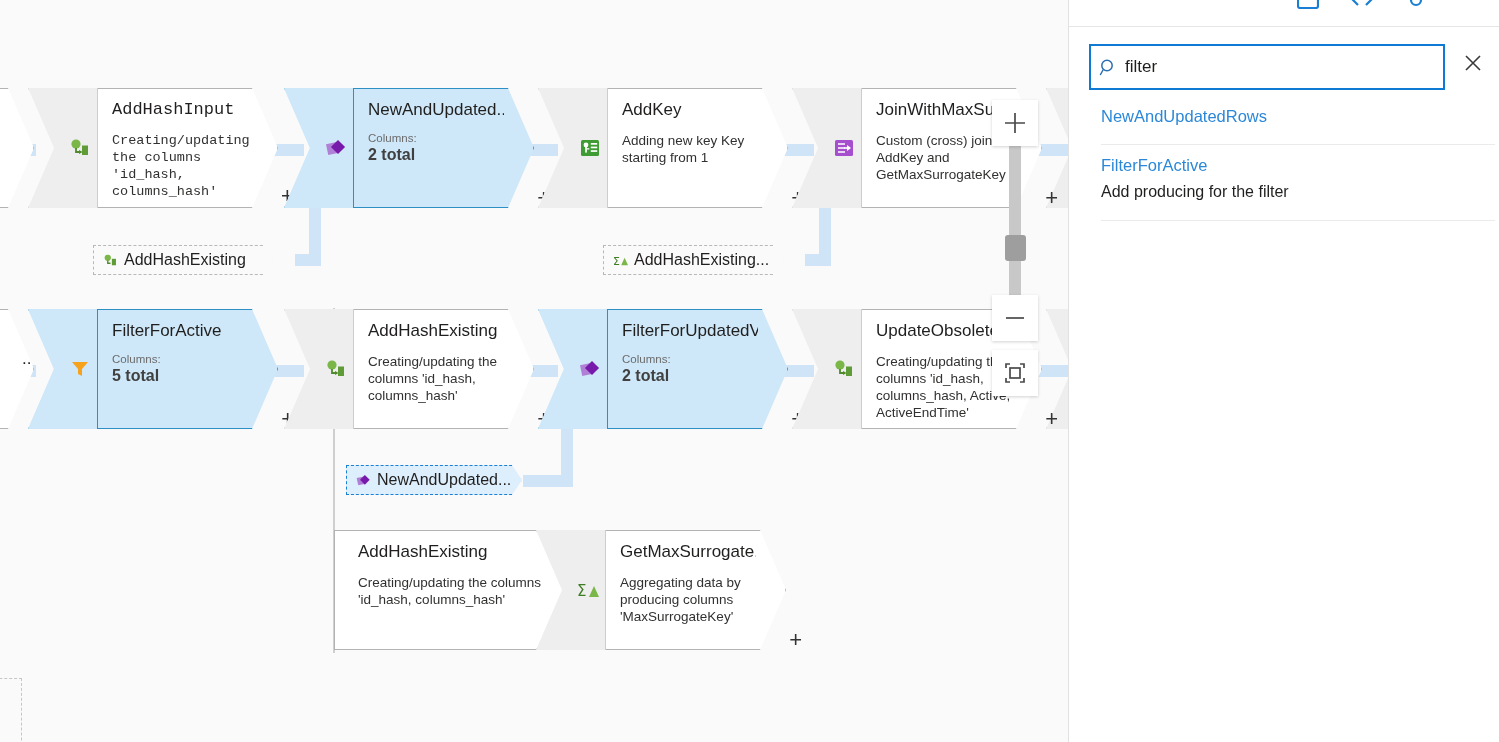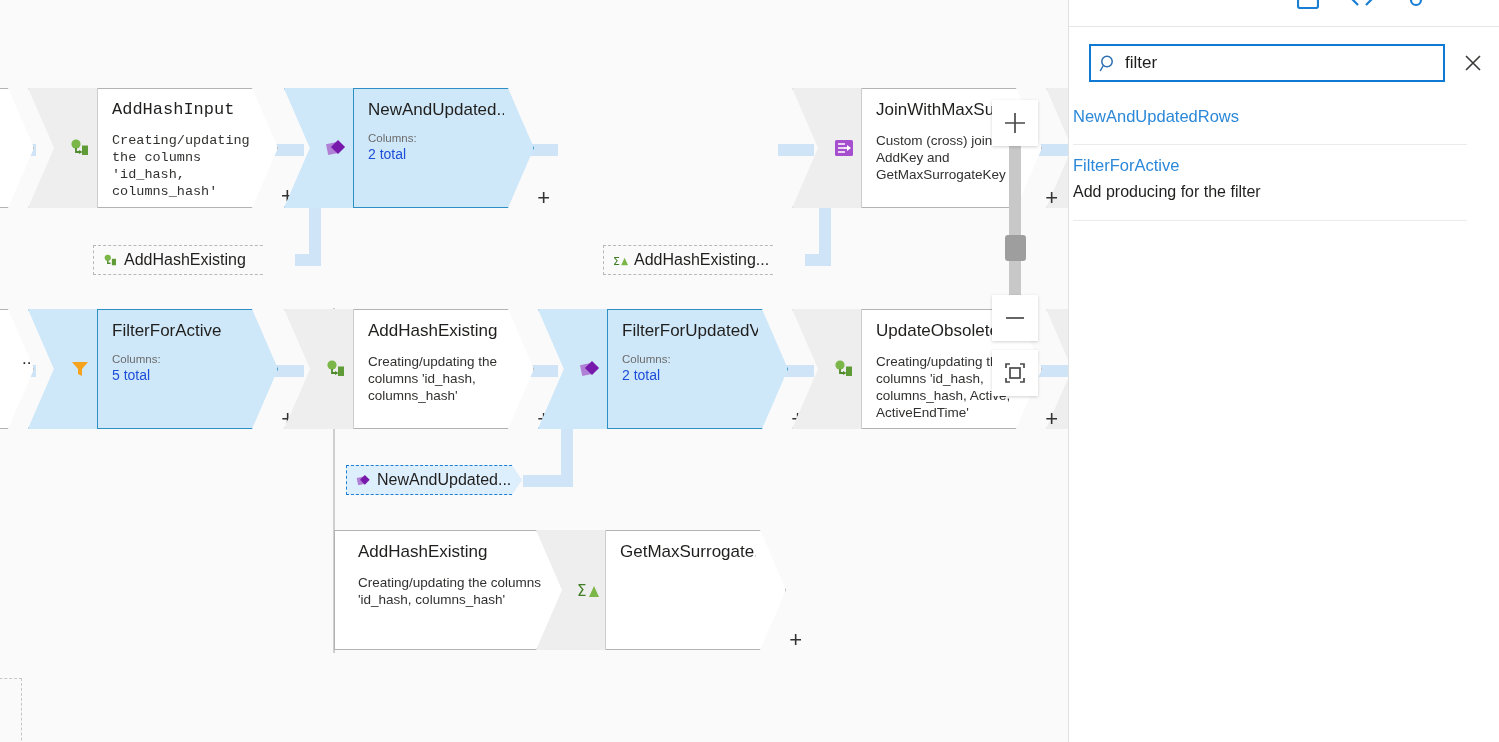--- a/index.html
+++ b/index.html
@@ -47,21 +47,21 @@
     padding:12px 30px 6px 14px;box-sizing:border-box;overflow:hidden;
   }
   .node .title{
     font-size:17px;color:#201f1e;line-height:20px;
     white-space:nowrap;overflow:hidden;
   }
   .node .desc{
     margin-top:12px;font-size:13.5px;color:#323130;line-height:17px;
   }
   .node .colLabel{margin-top:12px;font-size:11.5px;color:#6b6b6b;line-height:13px;}
-  .node .colValue{font-size:14px;color:#1d4ed8;line-height:19px;font-weight:normal;}
+  .node .colValue{font-size:16px;color:#404040;line-height:19px;font-weight:bold;}
   .node .plus{
     position:absolute;right:-16px;bottom:-1px;font-size:22px;color:#333;
     line-height:22px;user-select:none;
   }
 
   
   .refnode{
     position:absolute;height:30px;
     border:1px dashed #b8b8b8;background:transparent;
     display:flex;align-items:center;padding:0 10px 0 8px;box-sizing:border-box;
@@ -96,34 +96,34 @@
 
   
   #panel{
     position:absolute;left:1069px;top:0;width:430px;height:742px;background:#ffffff;
   }
   #topbar{position:absolute;left:0;top:0;width:430px;height:26px;background:#fff;
           border-bottom:1px solid #e6e6e6;overflow:hidden;}
   .topicon{position:absolute;top:-9px;width:22px;height:18px;}
   #searchrow{position:absolute;left:20px;top:44px;width:394px;height:40px;}
   #searchbox{
-    position:absolute;left:0;top:0;width:356px;height:38px;
+    position:absolute;left:0;top:0;width:356px;height:46px;
     border:2px solid #0f7ad4;background:#fff;box-sizing:border-box;
     display:flex;align-items:center;
   }
   #searchbox input{
     border:none;outline:none;flex:1;font-size:17px;color:#201f1e;
     font-family:"Liberation Sans", sans-serif;background:transparent;padding:0;
   }
   #search-icon{width:34px;display:flex;align-items:center;justify-content:center;flex:0 0 34px;}
   #close-btn{
     position:absolute;left:369px;top:4px;width:30px;height:30px;
     display:flex;align-items:center;justify-content:center;
   }
-  #results{position:absolute;left:4px;top:96px;width:394px;}
+  #results{position:absolute;left:32px;top:96px;width:394px;}
   .result{padding:8px 0 14px 0;border-bottom:1px solid #ebebeb;}
   .result .rtitle{font-size:16.5px;color:#2b88d8;line-height:24px;margin-bottom:2px;}
   .result .rdesc{font-size:16px;color:#201f1e;line-height:26.5px;}
 </style>
 </head>
 <body>
 
 <div id="canvas">
 
   <div class="ribbon" style="left:0;top:144px;width:36px;height:12px;"></div>
@@ -202,20 +202,40 @@
       </svg>
     </div>
     <div class="body">
       <div class="title">NewAndUpdated...</div>
       <div class="colLabel">Columns:</div>
       <div class="colValue">2 total</div>
     </div>
     <div class="plus">+</div>
   </div>
 
+  <div class="node" style="left:538px;top:88px;width:250px;height:120px;">
+    <div class="shape"></div>
+    <div class="iconcol"></div>
+    <div class="iconwrap">
+      <svg width="22" height="22" viewBox="0 0 22 22">
+        <rect x="2" y="3" width="18" height="16" rx="1.5" fill="#3f9c35"></rect>
+        <circle cx="7" cy="8" r="2.4" fill="#fff"></circle>
+        <rect x="6.2" y="9.6" width="1.7" height="6" fill="#fff"></rect>
+        <rect x="7.9" y="11.2" width="2.4" height="1.3" fill="#fff"></rect>
+        <rect x="11.8" y="6" width="6.4" height="1.7" fill="#fff"></rect>
+        <rect x="11.8" y="9.6" width="6.4" height="1.7" fill="#fff"></rect>
+        <rect x="11.8" y="13.2" width="6.4" height="1.7" fill="#fff"></rect>
+      </svg>
+    </div>
+    <div class="body">
+      <div class="title">AddKey</div>
+      <div class="desc">Adding new key Key starting from 1</div>
+    </div>
+    <div class="plus">+</div>
+  </div>
 
   <div class="node" style="left:792px;top:88px;width:250px;height:120px;">
     <div class="shape"></div>
     <div class="iconcol"></div>
     <div class="iconwrap">
       <svg width="22" height="22" viewBox="0 0 22 22">
         <rect x="2" y="3" width="18" height="16" rx="1.5" fill="#a64fce"></rect>
         <path d="M5 7 h7 M5 11 h7 M5 15 h7" stroke="#fff" stroke-width="1.6"></path>
         <path d="M11 11 l5 0" stroke="#fff" stroke-width="1.6"></path>
         <path d="M14 8 l4 3 -4 3z" fill="#fff"></path>
@@ -341,20 +361,21 @@
     <div class="shape"></div>
     <div class="iconcol"></div>
     <div class="iconwrap">
       <svg width="22" height="22" viewBox="0 0 22 22">
         <text x="0" y="17" font-size="15" font-family="DejaVu Sans, sans-serif" fill="#3f7d23">Σ</text>
         <path d="M12 18 l5 -11 5 11z" fill="#7ab648"></path>
       </svg>
     </div>
     <div class="body">
       <div class="title">GetMaxSurrogate...</div>
+      <div class="desc">Aggregating data by producing columns 'MaxSurrogateKey'</div>
     </div>
     <div class="plus">+</div>
   </div>
 
   <div id="dashed-region"></div>
 
   <div id="zoomctl">
     <div id="zoomtrack"></div>
     <div id="zoomthumb"></div>
     <div class="zbtn" id="zoom-in">

